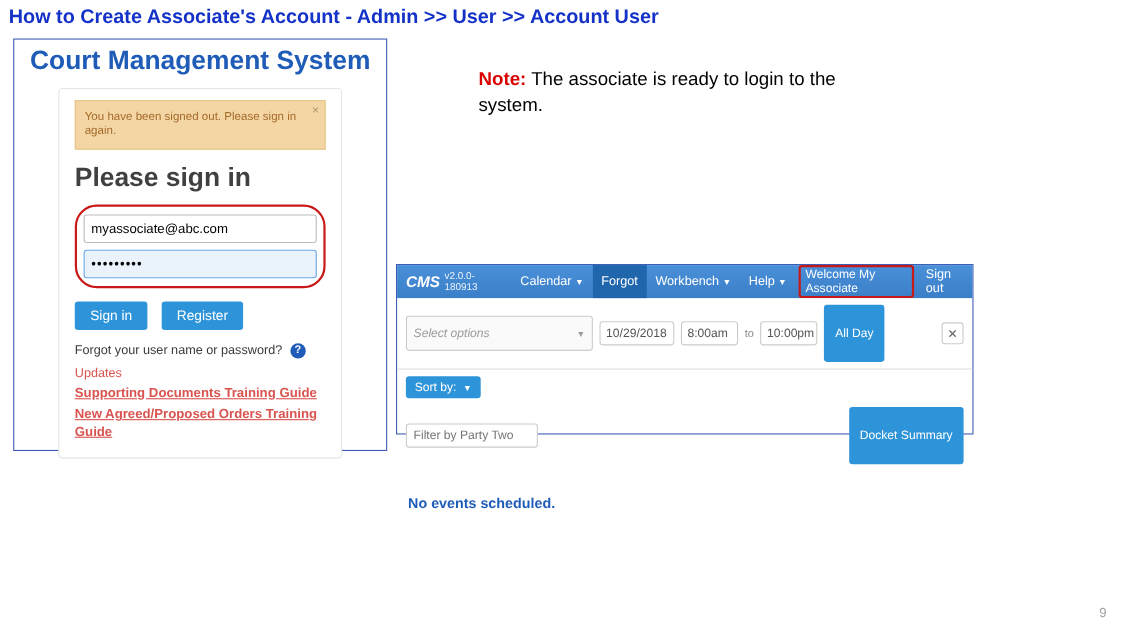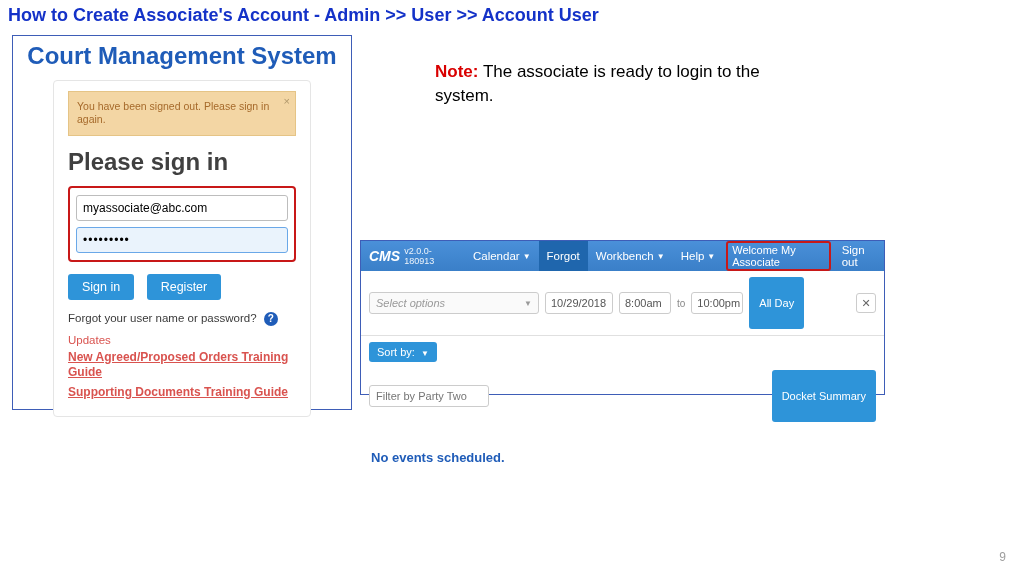--- a/index.html
+++ b/index.html
@@ -72,21 +72,21 @@
 
   .signin-heading {
     color: #404040;
     font-size: 24px;
     font-weight: bold;
     margin-bottom: 10px;
   }
 
   .cred-box {
     border: 2px solid #c81818;
-    border-radius: 4px;
+    border-radius: 20px;
     padding: 4px 6px;
     margin-bottom: 12px;
   }
   .cred-box input {
     width: 100%;
     font-size: 12px;
     padding: 5px 6px;
     border: 1px solid #bdbdbd;
     border-radius: 3px;
     margin: 3px 0;
@@ -212,21 +212,21 @@
     gap: 6px;
     padding: 6px 8px;
     border-bottom: 1px solid #e0e0e0;
     font-size: 11px;
     color: #6b6b6b;
   }
   .select-options {
     flex: 0 0 170px;
     border: 1px solid #ccc;
     border-radius: 3px;
-    height: 22px;
+    height: 32px;
     display: flex;
     align-items: center;
     justify-content: space-between;
     padding: 0 6px;
     color: #9a9a9a;
     background: #fafafa;
     font-style: italic;
   }
   .mini-input {
     border: 1px solid #ccc;
@@ -338,22 +338,22 @@
 
     <button class="btn">Sign in</button>
     <button class="btn">Register</button>
 
     <div class="forgot-row">
       <span>Forgot your user name or password?</span>
       <span class="help-badge">?</span>
     </div>
 
     <div class="updates-label">Updates</div>
+    <a class="guide-link">Supporting Documents Training Guide</a>
     <a class="guide-link">New Agreed/Proposed Orders Training Guide</a>
-    <a class="guide-link">Supporting Documents Training Guide</a>
   </div>
 </div>
 
 <div class="note-text">
   <span class="note-label">Note:</span>
   <span>The associate is ready to login to the system.</span>
 </div>
 
 <div class="cms-wrap">
   <div class="cms-navbar">

